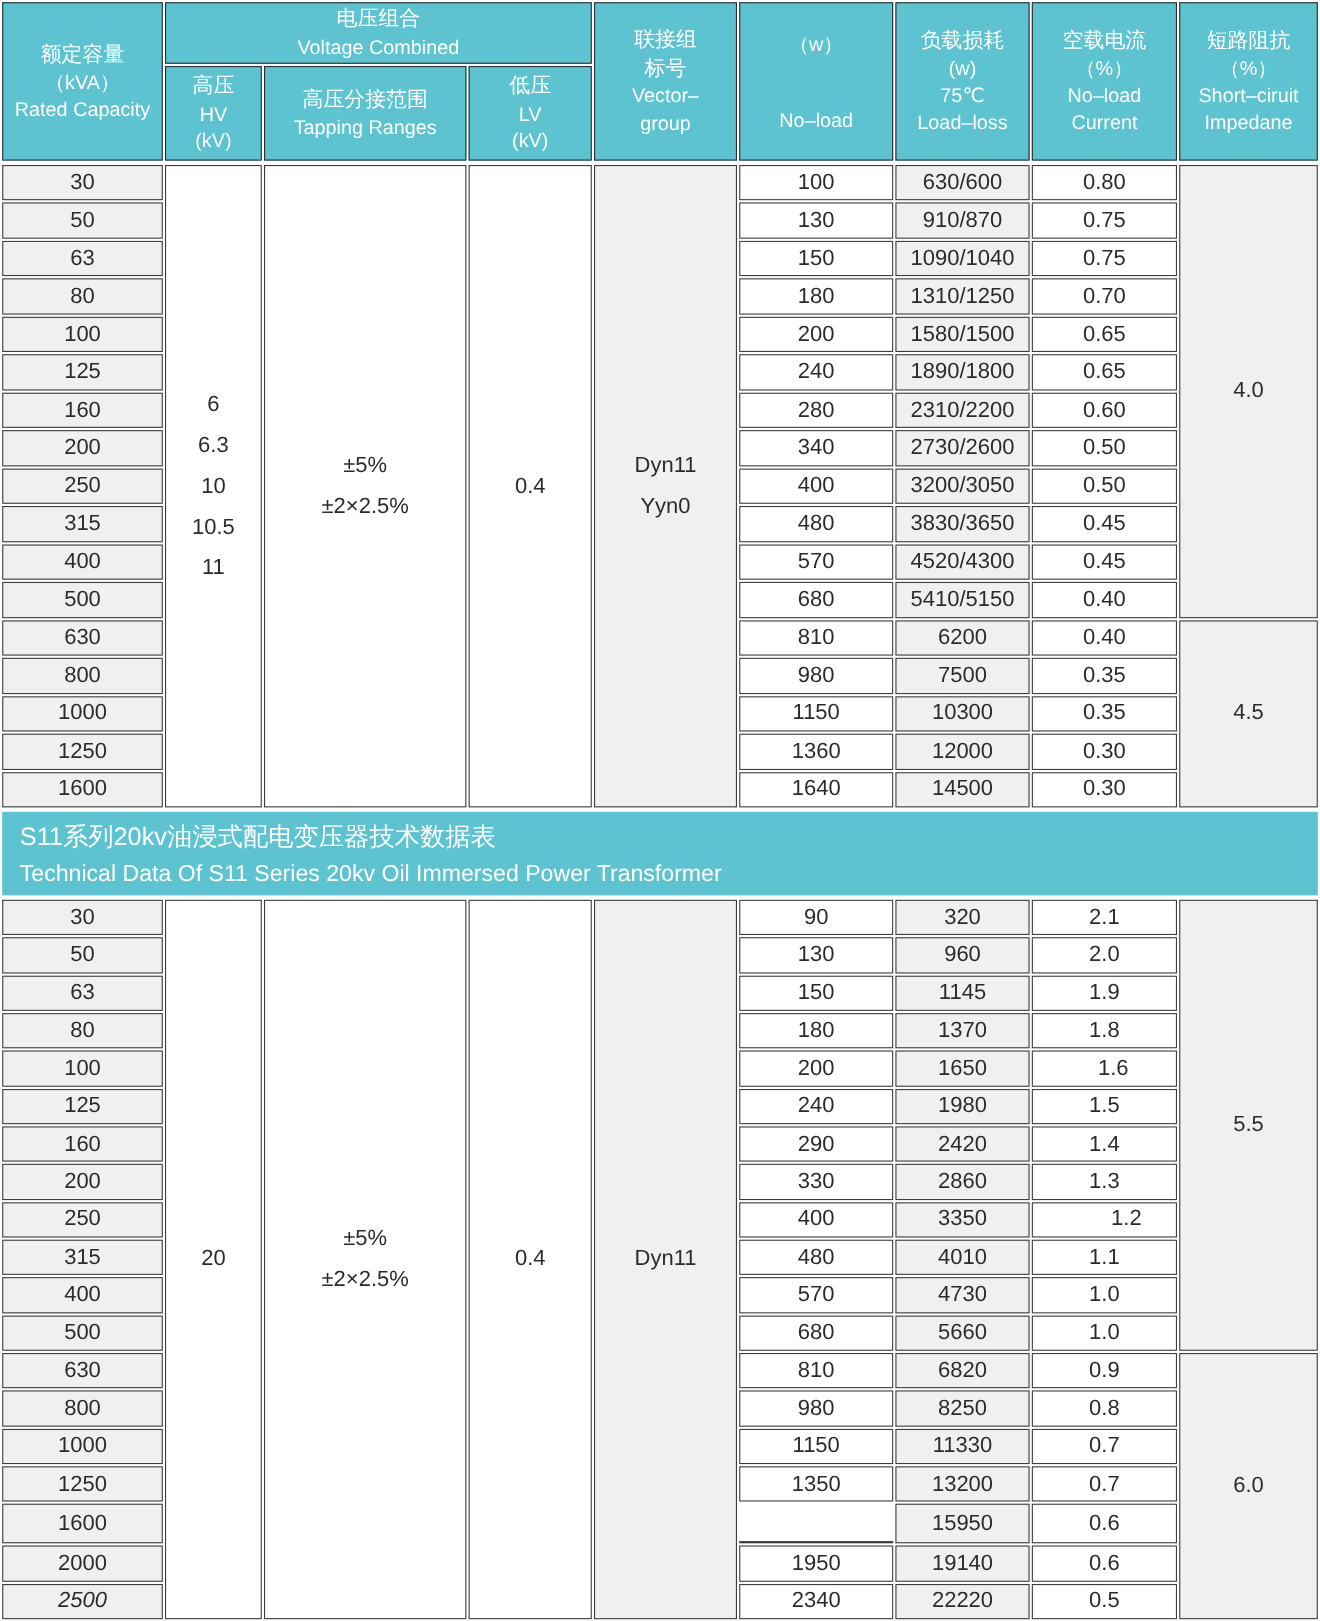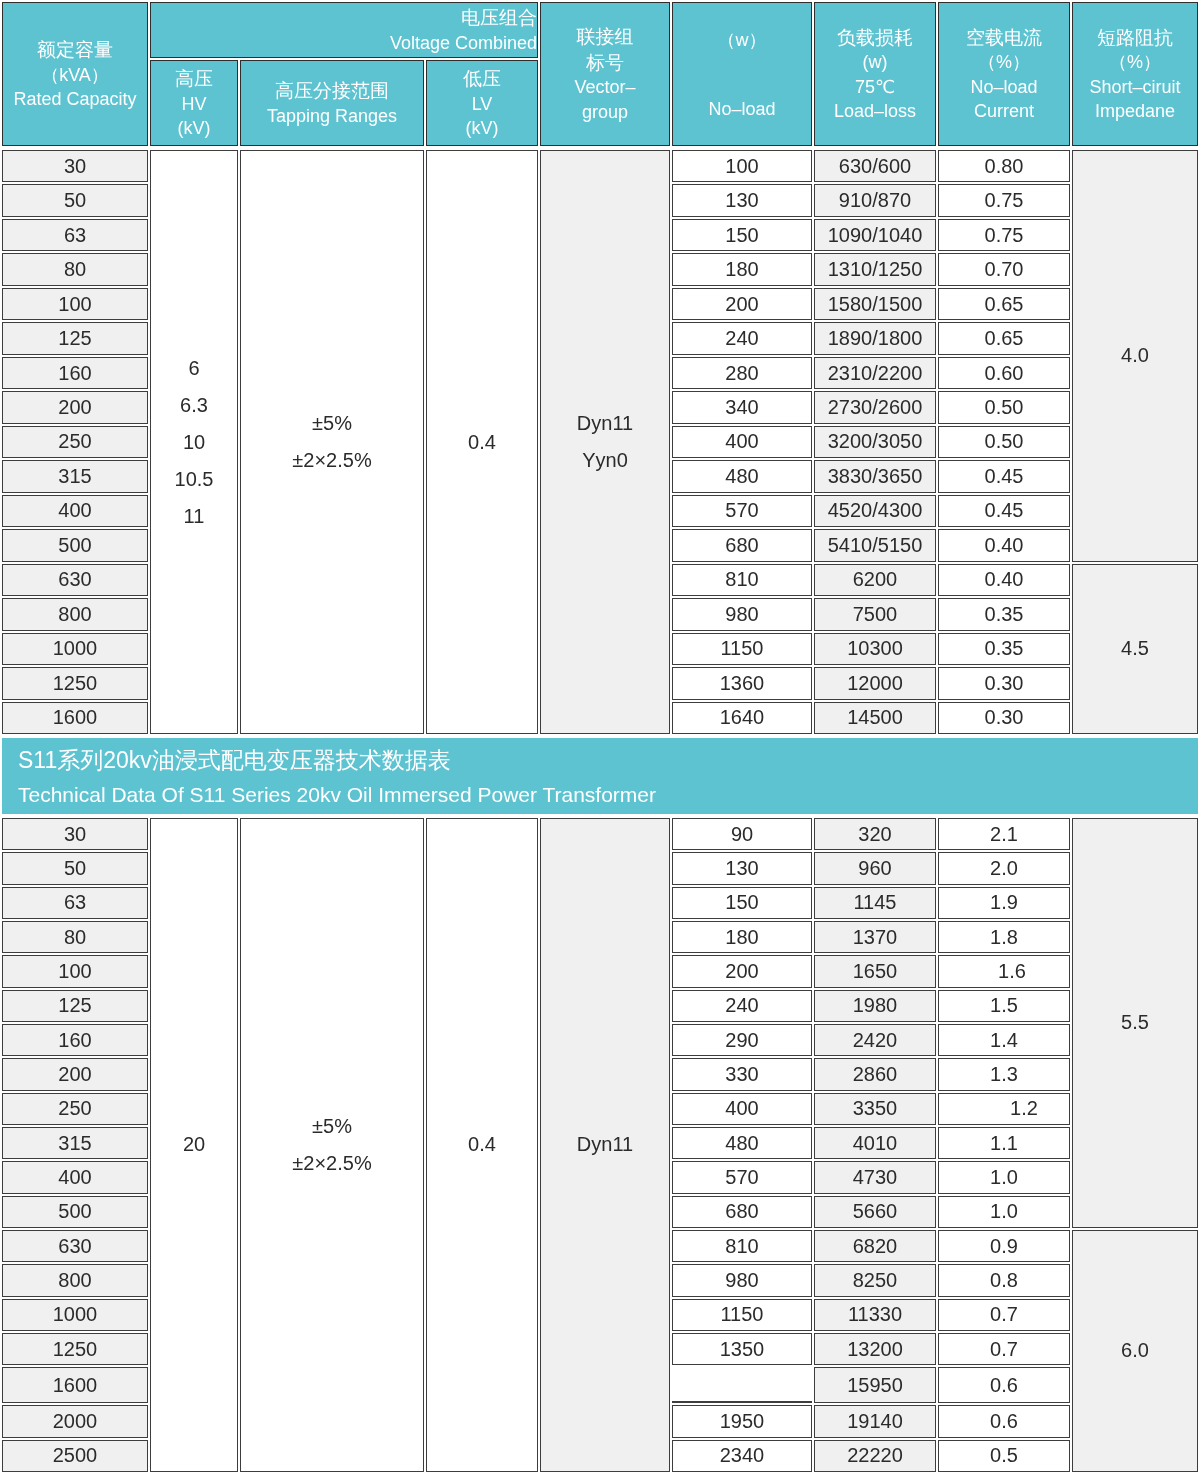--- a/index.html
+++ b/index.html
@@ -71,21 +71,21 @@
 <body>
 
 <div class="page">
 
   <div class="grid header-grid">
     <div class="cell th" style="grid-column:1; grid-row:1 / span 2;">
       <div class="ln zh">额定容量</div>
       <div class="ln">（kVA）</div>
       <div class="ln">Rated Capacity</div>
     </div>
-    <div class="cell th" style="grid-column:2 / span 3; grid-row:1;align-items:flex-end;">
+    <div class="cell th" style="grid-column:2 / span 3; grid-row:1;">
       <div class="ln zh">电压组合</div>
       <div class="ln">Voltage Combined</div>
     </div>
     <div class="cell th" style="grid-column:2; grid-row:2;">
       <div class="ln zh">高压</div>
       <div class="ln">HV</div>
       <div class="ln">(kV)</div>
     </div>
     <div class="cell th" style="grid-column:3; grid-row:2;">
       <div class="ln zh">高压分接范围</div>
@@ -574,21 +574,21 @@
       </div>
       <div class="cell " style="grid-area: 18 / 6 / span 1;">
         <div class="ln">1950</div>
       </div>
       <div class="cell gray" style="grid-area: 18 / 7 / span 1;">
         <div class="ln">19140</div>
       </div>
       <div class="cell " style="grid-area: 18 / 8 / span 1;">
         <div class="ln">0.6</div>
       </div>
-      <div class="cell gray" style="grid-area: 19 / 1 / span 1;">
+      <div class="cell gray" style="grid-area: 19 / 1 / span 1; font-style: italic;">
         <div class="ln">2500</div>
       </div>
       <div class="cell " style="grid-area: 19 / 6 / span 1;">
         <div class="ln">2340</div>
       </div>
       <div class="cell gray" style="grid-area: 19 / 7 / span 1;">
         <div class="ln">22220</div>
       </div>
       <div class="cell " style="grid-area: 19 / 8 / span 1;">
         <div class="ln">0.5</div>

